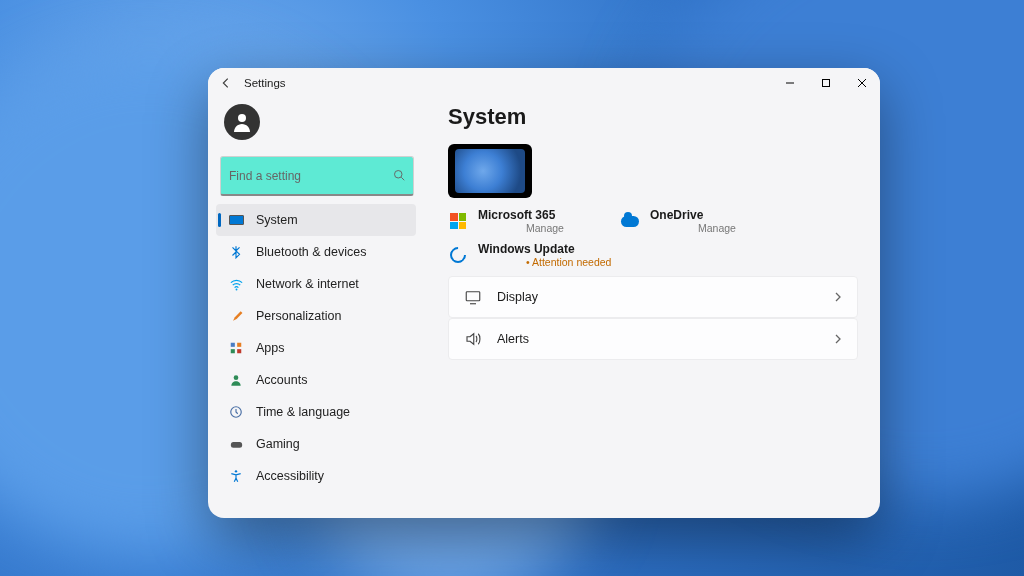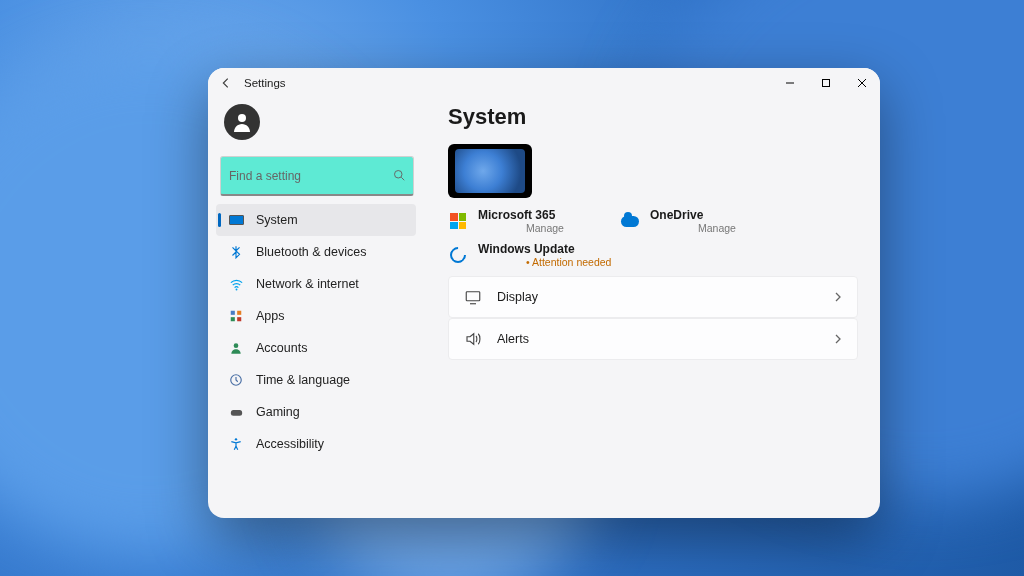--- a/index.html
+++ b/index.html
@@ -177,20 +177,28 @@
                 <svg width="15" height="15" viewBox="0 0 24 24">
                   <path d="M3 9c5-5 13-5 18 0M6 13c3.3-3.3 8.7-3.3 12 0M9 17c1.7-1.7 4.3-1.7 6 0" stroke="#00a2ed" stroke-width="2" fill="none"></path>
                   <circle cx="12" cy="20" r="1.5" fill="#00a2ed"></circle>
                 </svg>
               </span>
               <span class="nlabel">Network &amp; internet</span>
             </div>
             <div class="nav-item">
               <span class="nicon">
                 <svg width="14" height="14" viewBox="0 0 24 24">
+                  <path d="M20 4L10 14l-3 6 6-3L23 7z" fill="#e67e22"></path>
+                </svg>
+              </span>
+              <span class="nlabel">Personalization</span>
+            </div>
+            <div class="nav-item">
+              <span class="nicon">
+                <svg width="14" height="14" viewBox="0 0 24 24">
                   <rect x="3" y="3" width="7" height="7" fill="#4a7dc4"></rect>
                   <rect x="14" y="3" width="7" height="7" fill="#e67e22"></rect>
                   <rect x="3" y="14" width="7" height="7" fill="#2e8b57"></rect>
                   <rect x="14" y="14" width="7" height="7" fill="#c0392b"></rect>
                 </svg>
               </span>
               <span class="nlabel">Apps</span>
             </div>
             <div class="nav-item">
               <span class="nicon">

